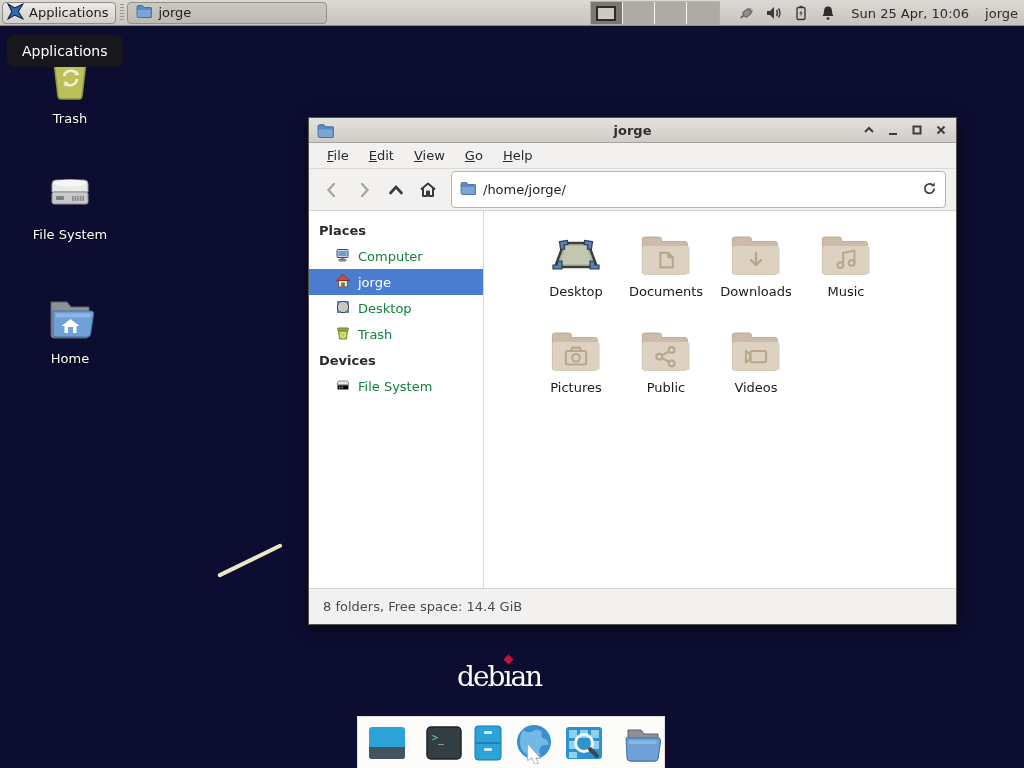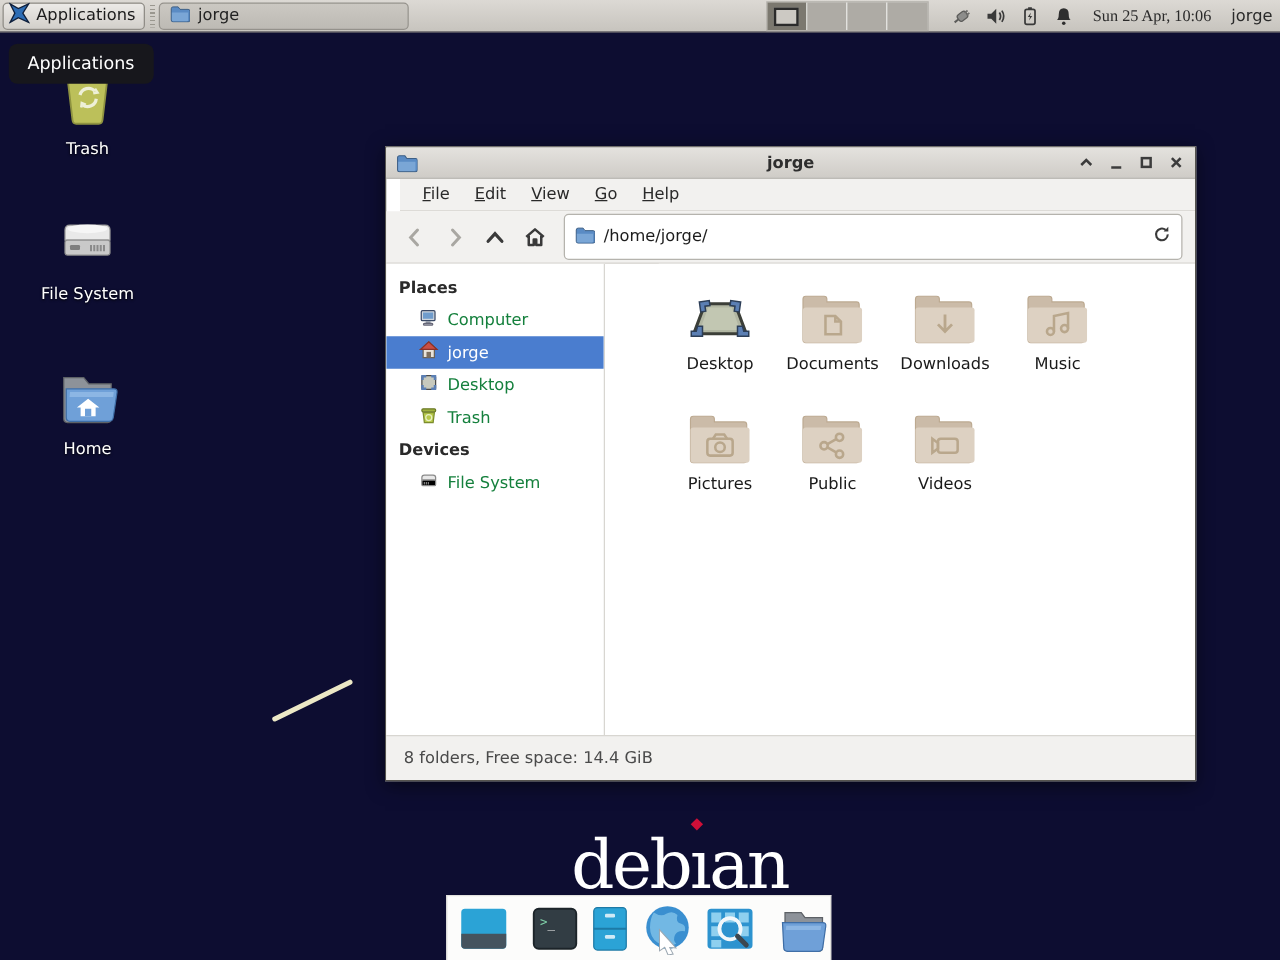--- a/index.html
+++ b/index.html
@@ -45,21 +45,21 @@
   .ws-switcher { display:flex; height:24px; border:1px solid #b3b0aa; margin-right:8px; }
   .ws-cell { width:32px; height:100%; background:#aeaba5; border-right:1px solid #f4f3f1; position:relative; }
   .ws-cell:last-child { border-right:none; }
   .ws-cell.active { background:#7b786f; }
   .ws-cell.active .mini-window {
     position:absolute; left:5px; top:4px; width:20px; height:15px;
     background:#ccc9c3; border:2px solid #2b2b2b;
   }
   .tray { display:flex; align-items:center; gap:9px; }
   .tray .ticon { width:18px; height:18px; display:flex; align-items:center; justify-content:center; }
-  .clock { font-size:13px; color:#2a2a2a; margin-left:4px; white-space:nowrap;font-family:Liberation Serif, serif; }
+  .clock { font-size:13px; color:#2a2a2a; margin-left:4px; white-space:nowrap; }
   .panel-user { font-size:13px; color:#2a2a2a; margin-left:6px; }
 
   
   .tooltip {
     position:absolute; left:7px; top:35px; z-index:50;
     background:#17171c; color:#fff; font-size:14px;
     padding:8px 15px; border-radius:7px;
   }
 
   
@@ -76,21 +76,21 @@
   .cursor-line {
     position:absolute; left:218px; top:574px; width:71px; height:4px;
     background:#ece8c6; border-radius:2px;
     transform:rotate(-26deg); transform-origin:left center;
   }
 
   
   .debian-logo {
     position:absolute; left:457px; top:660px;
     font-family:"DejaVu Serif","Liberation Serif",serif;
-    font-size:54px; color:#fff; letter-spacing:-2px;
+    font-size:28px; color:#fff; letter-spacing:-2px;
   }
   .debian-logo .di { position:relative; }
   .debian-logo .diamond {
     position:absolute; left:2px; top:-4px; width:7px; height:7px;
     background:#cf0f38; transform:rotate(45deg);
   }
 
   
   .dock {
     position:absolute; left:357px; top:716px; width:308px; height:52px;
@@ -115,21 +115,21 @@
   .titlebar .wicon { display:flex; }
   .titlebar .wtitle {
     position:absolute; left:0; right:0; text-align:center;
     font-weight:bold; font-size:13px; color:#2e2e2e; pointer-events:none;
   }
   .win-controls { margin-left:auto; display:flex; gap:10px; z-index:2; }
   .win-controls .wc { width:14px; height:14px; display:flex; align-items:center; justify-content:center; }
 
   .menubar {
     height:26px; background:#f2f1ef; border-bottom:1px solid #dddbd7;
-    display:flex; align-items:center; gap:4px; padding:0 10px;margin-left:11px;
+    display:flex; align-items:center; gap:4px; padding:0 10px;
   }
   .menu-item { display:inline-block; padding:3px 8px; font-size:13px; color:#2a2a2a; }
   .menu-item::first-letter { text-decoration:underline; }
 
   .toolbar {
     height:42px; background:#f2f1ef; border-bottom:1px solid #d6d4cf;
     display:flex; align-items:center; gap:6px; padding:0 10px;
   }
   .nav-btn { width:26px; height:26px; display:flex; align-items:center; justify-content:center; border-radius:3px; }
   .pathbar {

